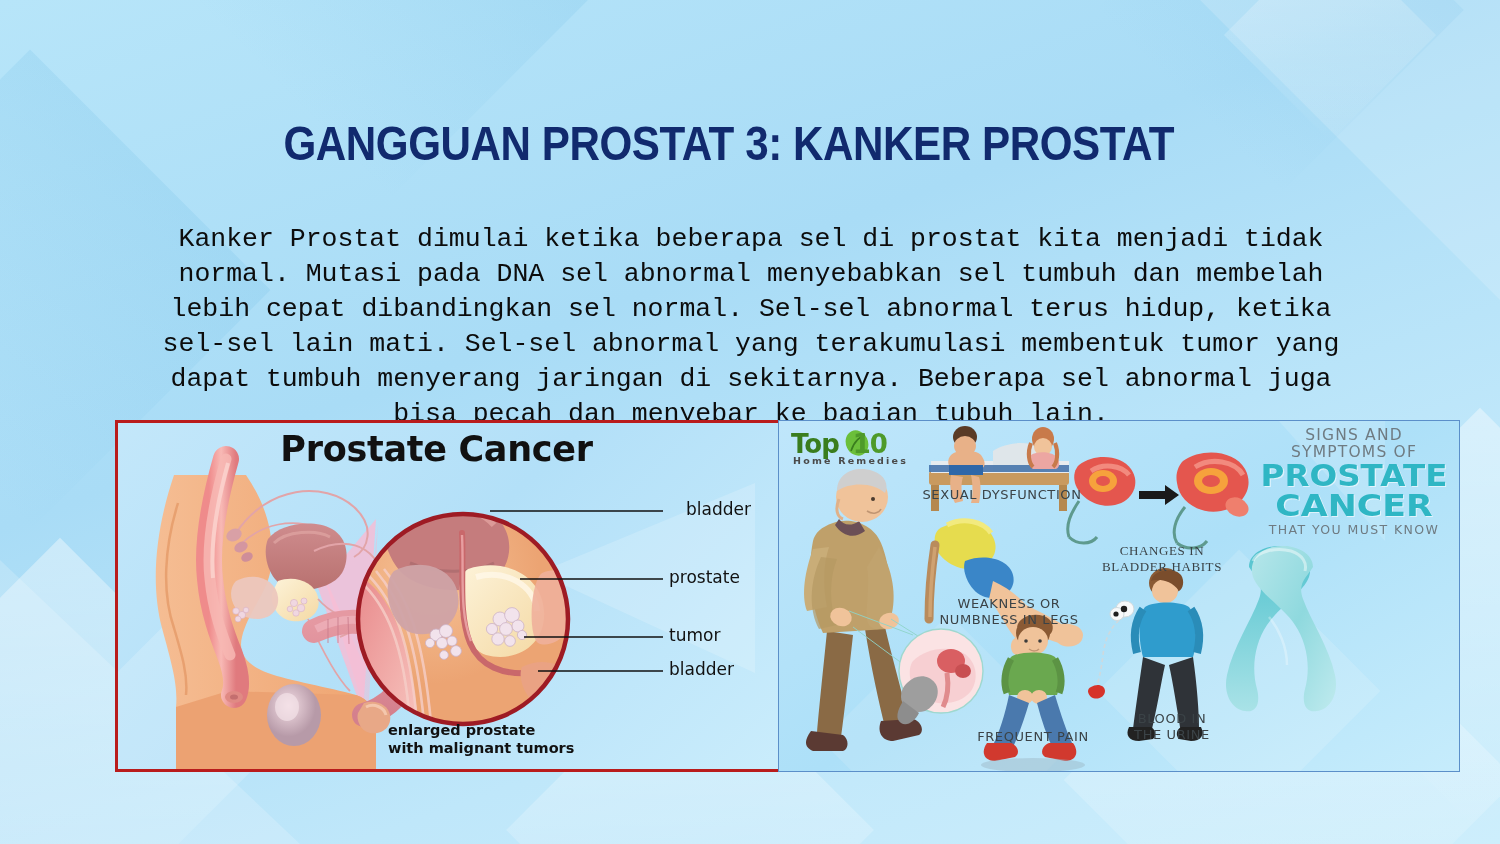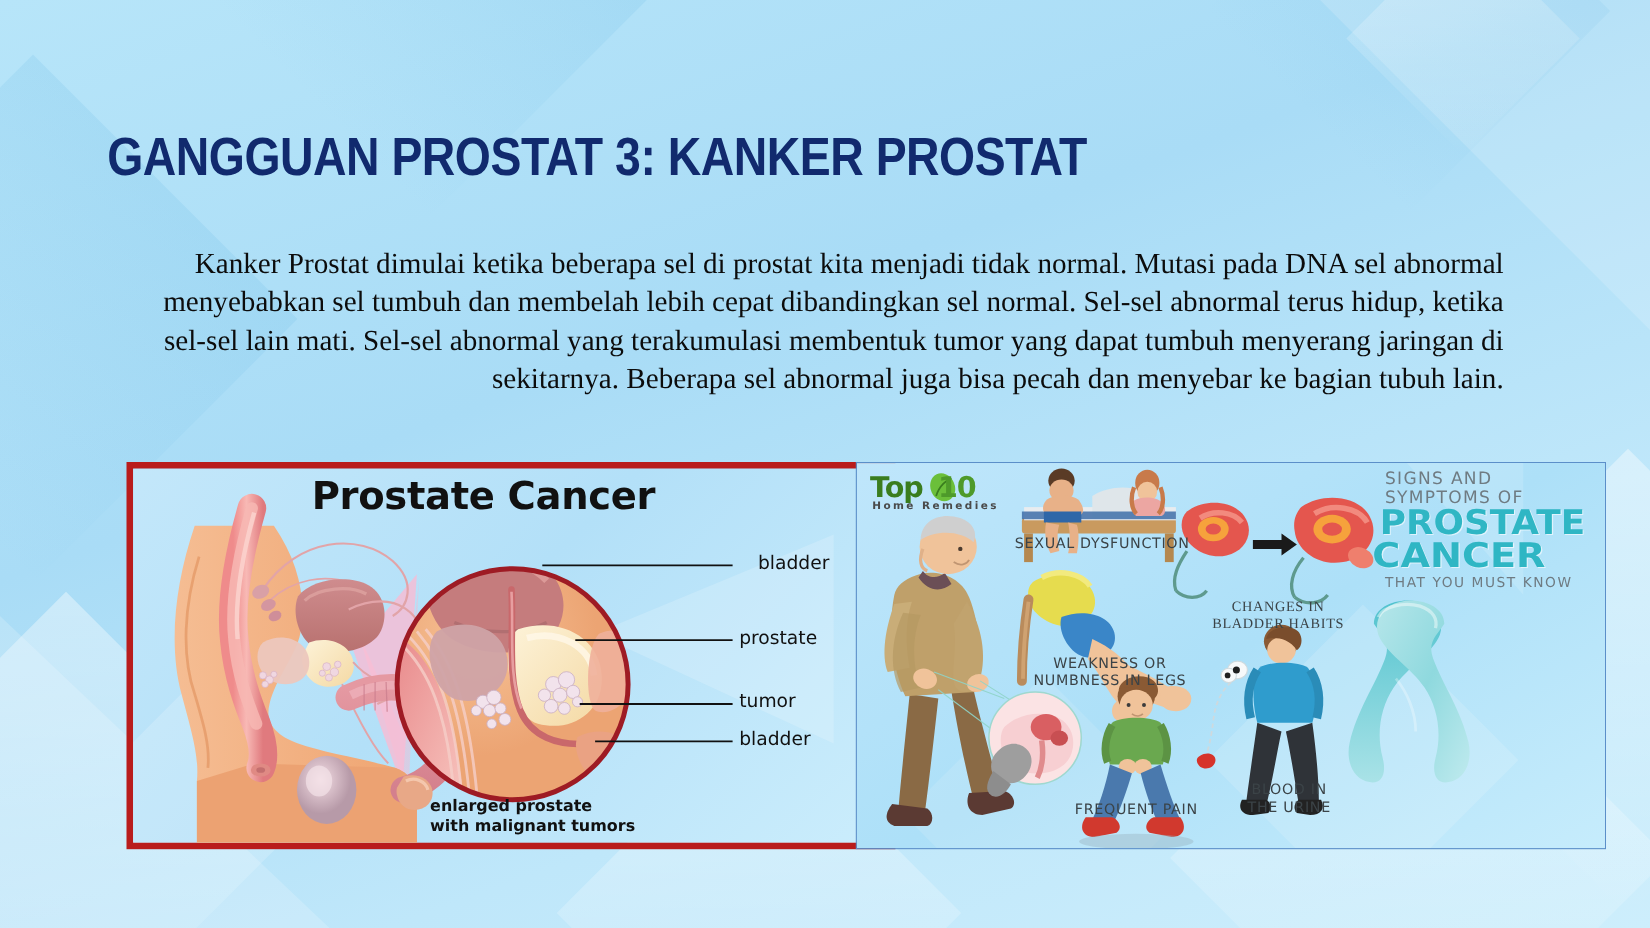--- a/index.html
+++ b/index.html
@@ -40,32 +40,32 @@
     <rect x="1130" y="620" width="320" height="320" transform="rotate(45 1290 780)" fill="url(#dg1)"></rect>
     <rect x="-90" y="600" width="300" height="300" transform="rotate(45 60 750)" fill="url(#dg1)"></rect>
     <rect x="-140" y="120" width="340" height="340" transform="rotate(45 30 290)" fill="url(#dg2)"></rect>
     <rect x="560" y="700" width="260" height="260" transform="rotate(45 690 830)" fill="url(#dg1)"></rect>
     <rect x="250" y="-140" width="280" height="280" transform="rotate(45 390 0)" fill="url(#dg2)"></rect>
     <polygon points="1500,0 1500,300 1200,0" fill="#ffffff" opacity="0.16"></polygon>
     <polygon points="0,844 0,560 300,844" fill="#ffffff" opacity="0.18"></polygon>
   </svg>
 </div>
 
-<div style="position:absolute;left:0;top:115;top:115px;width:1247px;text-align:left;margin-left:25px;">
+<div style="position:absolute;left:0;top:115;top:115px;width:1247px;text-align:right;">
   <span style="font-family:'Liberation Sans',sans-serif;font-weight:bold;font-size:49px;
                color:#112a6e;letter-spacing:-0.5px;transform:scaleX(0.86);display:inline-block;
                transform-origin:center;white-space:nowrap;">GANGGUAN PROSTAT 3: KANKER PROSTAT</span>
 </div>
 
-<div style="position:absolute;left:135px;top:222px;width:1232px;text-align:right;
-            font-family:Liberation Serif, serif;font-size:26.5px;line-height:35px;
+<div style="position:absolute;left:135px;top:222px;width:1232px;text-align:center;
+            font-family:Liberation Mono, monospace;font-size:26.5px;line-height:35px;
             color:#0c0c0c;">Kanker Prostat dimulai ketika beberapa sel di prostat kita menjadi tidak normal. Mutasi pada DNA sel abnormal menyebabkan sel tumbuh dan membelah lebih cepat dibandingkan sel normal. Sel-sel abnormal terus hidup, ketika sel-sel lain mati. Sel-sel abnormal yang terakumulasi membentuk tumor yang dapat tumbuh menyerang jaringan di sekitarnya. Beberapa sel abnormal juga bisa pecah dan menyebar ke bagian tubuh lain.</div>
 
 <div style="position:absolute;left:115px;top:420px;width:699px;height:352px;
-            border:6px solid #b91c1c;box-sizing:border-box;overflow:hidden;">
+            border:3px solid #b91c1c;box-sizing:border-box;overflow:hidden;">
 
   <div style="position:absolute;inset:0;background:linear-gradient(135deg,#c3e7fa 0%,#b3e0f8 45%,#cbedfc 100%);"></div>
   <svg width="637" height="352" style="position:absolute;inset:0;">
     <polygon points="637,60 637,250 420,150" fill="#ffffff" opacity="0.18"></polygon>
     <rect x="-40" y="230" width="200" height="200" transform="rotate(45 60 330)" fill="#ffffff" opacity="0.18"></rect>
   </svg>
 
   <div style="position:absolute;left:0;top:6px;width:637px;text-align:center;
               font-family:'DejaVu Sans','Liberation Sans',sans-serif;font-weight:bold;
               font-size:35px;color:#111;letter-spacing:-0.3px;">Prostate Cancer</div>
@@ -278,21 +278,21 @@
       <path d="M60 22 C63 12 70 7 74 6" stroke="#3a7d1e" stroke-width="1.6" fill="none"></path>
     </svg>
     <div style="position:absolute;left:0;top:0;font-family:'DejaVu Sans','Liberation Sans',sans-serif;
                 font-weight:bold;font-size:26px;color:#3a7d1e;letter-spacing:-1px;">
       <span>Top</span><span style="margin-left:14px;color:#4e9a2a;">10</span>
     </div>
     <div style="position:absolute;left:2px;top:26px;font-family:'DejaVu Sans','Liberation Sans',sans-serif;
                 font-weight:bold;font-size:9.5px;color:#4a4a4a;letter-spacing:2.2px;">Home Remedies</div>
   </div>
 
-  <div style="position:absolute;right:10px;top:6px;width:190px;text-align:left;">
+  <div style="position:absolute;right:10px;top:6px;width:190px;text-align:center;">
     <div style="font-family:'DejaVu Sans','Liberation Sans',sans-serif;font-size:15.5px;color:#6f7b82;
                 letter-spacing:1.2px;line-height:17px;">SIGNS AND</div>
     <div style="font-family:'DejaVu Sans','Liberation Sans',sans-serif;font-size:15.5px;color:#6f7b82;
                 letter-spacing:1.2px;line-height:17px;">SYMPTOMS OF</div>
     <div style="font-family:'DejaVu Sans','Liberation Sans',sans-serif;font-weight:bold;font-size:31px;
                 color:#2fb6c4;letter-spacing:0px;line-height:29px;transform:scaleX(1.05);
                 text-shadow:1px 1px 0 rgba(255,255,255,.6);">PROSTATE</div>
     <div style="font-family:'DejaVu Sans','Liberation Sans',sans-serif;font-weight:bold;font-size:31px;
                 color:#2fb6c4;letter-spacing:0px;line-height:30px;transform:scaleX(1.12);
                 text-shadow:1px 1px 0 rgba(255,255,255,.6);">CANCER</div>

